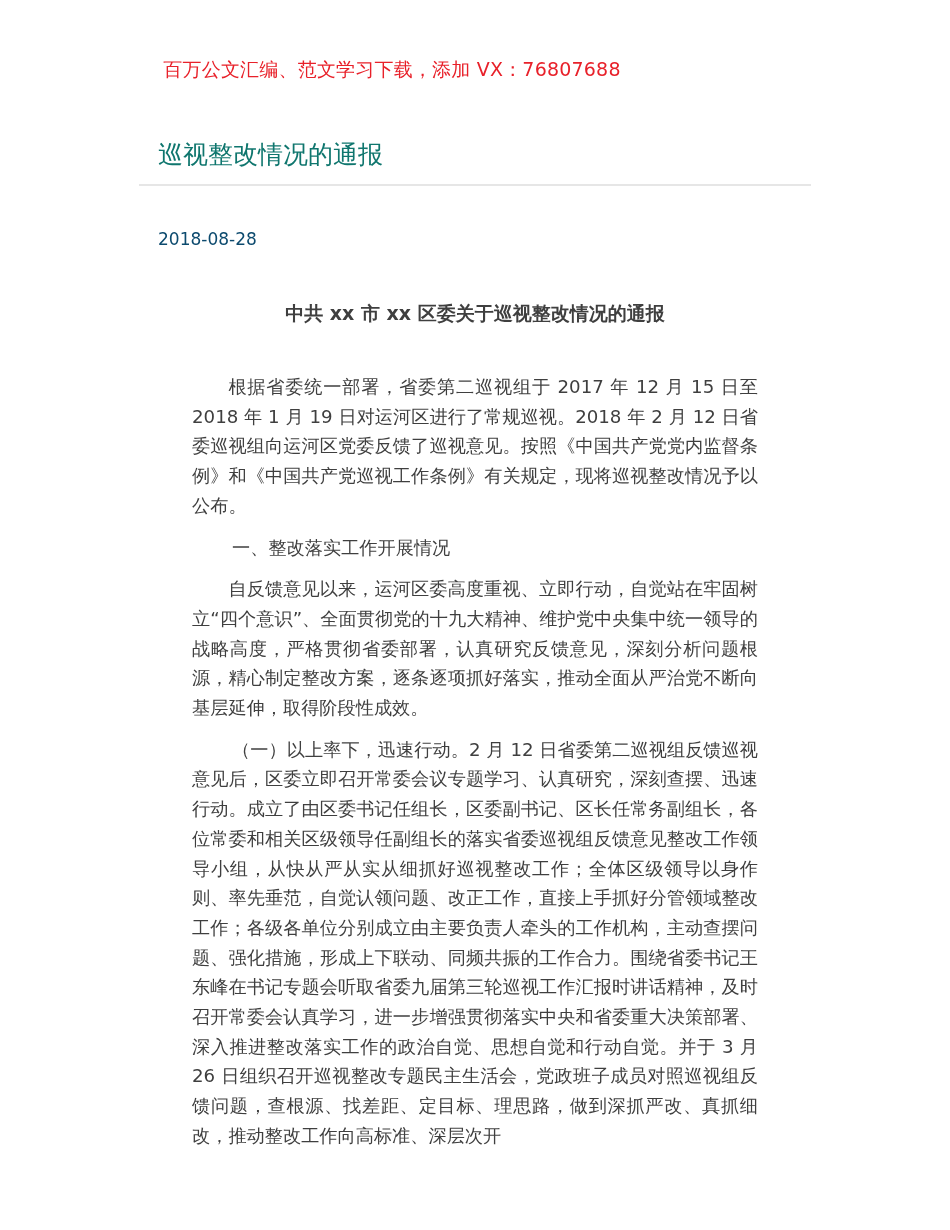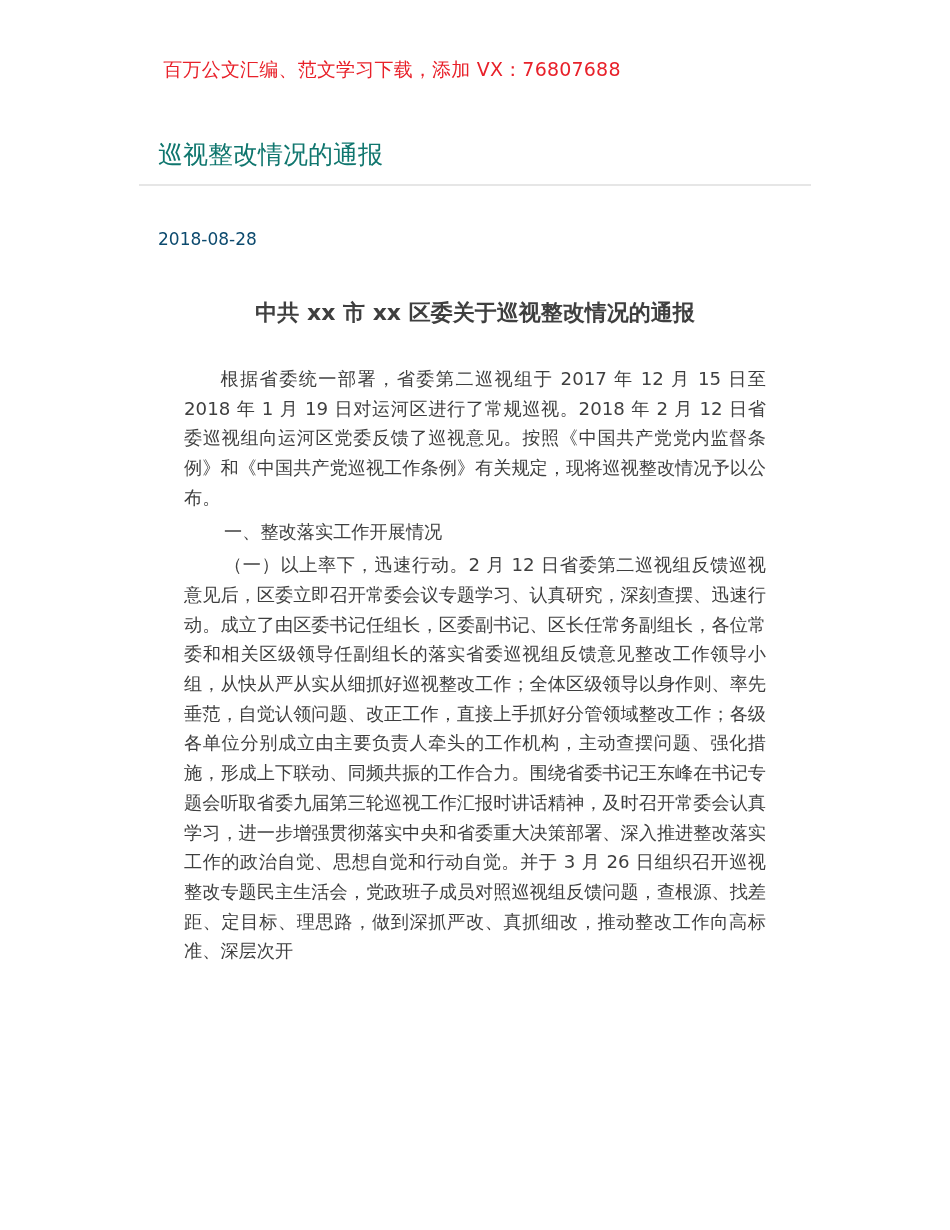--- a/index.html
+++ b/index.html
@@ -51,39 +51,39 @@
       font-size: 17px;
       line-height: 24px;
       color: #0c4a6e;
     }
     .doc-heading {
       position: absolute;
       top: 298px;
       left: 0;
       width: 950px;
       text-align: center;
-      font-size: 22px;
+      font-size: 19px;
       line-height: 30px;
       font-weight: bold;
       color: #3f3f3f;
       margin: 0;
     }
     .body-text {
       position: absolute;
       top: 360px;
       left: 180px;
       width: 590px;
       font-size: 18.2px;
       line-height: 29.7px;
       color: #3f3f3f;
       text-align: justify;
       text-align-last: left;
     }
     .body-text p {
-      margin: 4px;
+      margin: 12px;
       text-indent: 2em;
     }
     .body-text p.section-heading {
       text-indent: 2.2em;
     }
     .body-text p.sub-heading {
       text-indent: 2.2em;
     }
   </style>
 </head>
@@ -95,14 +95,15 @@
 
 <div class="divider"></div>
 
 <div class="date">2018-08-28</div>
 
 <h2 class="doc-heading">中共 xx 市 xx 区委关于巡视整改情况的通报</h2>
 
 <div class="body-text">
   <p>根据省委统一部署，省委第二巡视组于 2017 年 12 月 15 日至 2018 年 1 月 19 日对运河区进行了常规巡视。2018 年 2 月 12 日省委巡视组向运河区党委反馈了巡视意见。按照《中国共产党党内监督条例》和《中国共产党巡视工作条例》有关规定，现将巡视整改情况予以公布。</p>
   <p class="section-heading">一、整改落实工作开展情况</p>
+  <p>自反馈意见以来，运河区委高度重视、立即行动，自觉站在牢固树立“四个意识”、全面贯彻党的十九大精神、维护党中央集中统一领导的战略高度，严格贯彻省委部署，认真研究反馈意见，深刻分析问题根源，精心制定整改方案，逐条逐项抓好落实，推动全面从严治党不断向基层延伸，取得阶段性成效。</p>
   <p class="sub-heading">（一）以上率下，迅速行动。2 月 12 日省委第二巡视组反馈巡视意见后，区委立即召开常委会议专题学习、认真研究，深刻查摆、迅速行动。成立了由区委书记任组长，区委副书记、区长任常务副组长，各位常委和相关区级领导任副组长的落实省委巡视组反馈意见整改工作领导小组，从快从严从实从细抓好巡视整改工作；全体区级领导以身作则、率先垂范，自觉认领问题、改正工作，直接上手抓好分管领域整改工作；各级各单位分别成立由主要负责人牵头的工作机构，主动查摆问题、强化措施，形成上下联动、同频共振的工作合力。围绕省委书记王东峰在书记专题会听取省委九届第三轮巡视工作汇报时讲话精神，及时召开常委会认真学习，进一步增强贯彻落实中央和省委重大决策部署、深入推进整改落实工作的政治自觉、思想自觉和行动自觉。并于 3 月 26 日组织召开巡视整改专题民主生活会，党政班子成员对照巡视组反馈问题，查根源、找差距、定目标、理思路，做到深抓严改、真抓细改，推动整改工作向高标准、深层次开</p>
 </div>
 
 </body></html>

